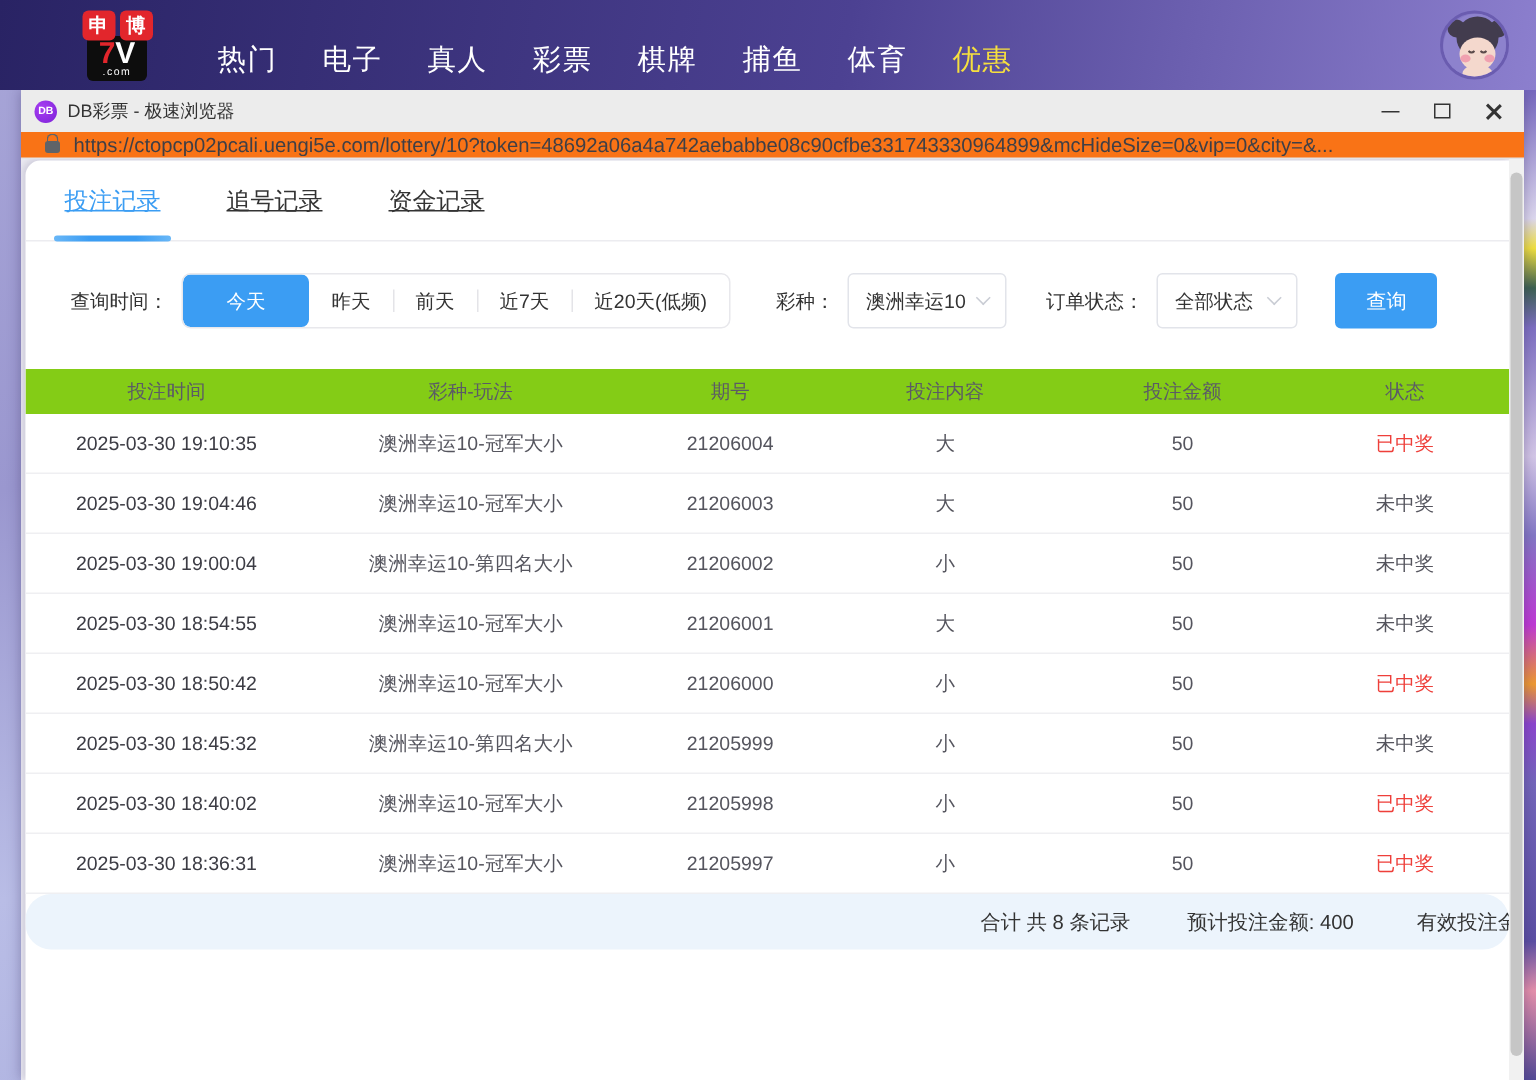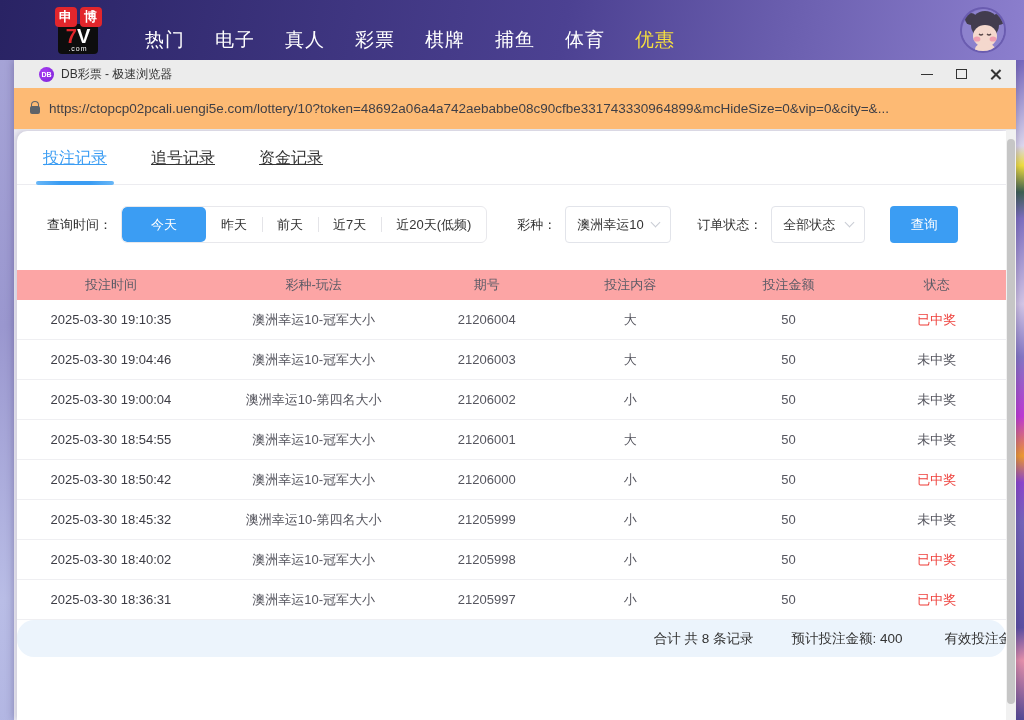--- a/index.html
+++ b/index.html
@@ -30,34 +30,34 @@
   
   .desktop-right { position:absolute; left:1016px; top:60px; width:8px; height:660px;
     background:linear-gradient(180deg,
       #7668bf 0%, #ded9ef 13%, #f0e040 16%, #3d6152 20%, #7e70c2 24%,
       #d5c8e8 37%, #8478c6 45%, #c13ad6 54%, #ef9a32 60%, #8d46cf 64%,
       #7466bb 70%, #5c50a4 86%, #e691ac 91%, #544a96 100%); }
 
   
   .browser-window { position:absolute; left:14px; top:60px; width:1002px; height:660px;
     background:#fff; box-shadow:0 0 8px rgba(40,30,80,.35); display:flex; flex-direction:column; }
-  .titlebar { height:28px; background:#ececec; display:flex; align-items:center; padding:0 4px 0 25px; flex:0 0 auto; }
+  .titlebar { height:28px; background:#ececec; display:flex; align-items:center; padding:0 4px 0 9px; flex:0 0 auto; }
   .db-icon { width:15px; height:15px; border-radius:50%;
     background:radial-gradient(circle at 35% 35%, #a93ef2, #7b21d8); color:#fff;
     font-size:7px; font-weight:bold; display:flex; align-items:center; justify-content:center; margin-right:7px; }
   .win-title { font-size:12px; color:#333; }
   .win-controls { margin-left:auto; display:flex; }
   .wc { width:34px; height:26px; display:flex; align-items:center; justify-content:center; cursor:pointer; }
   .ic-min { width:12px; height:0; border-top:1.5px solid #333; display:block; }
   .ic-max { width:11px; height:10px; border:1.5px solid #333; display:block; }
   .ic-close { width:13px; height:13px; position:relative; display:block; }
   .ic-close::before,.ic-close::after { content:''; position:absolute; left:6px; top:0; width:1.5px; height:13px; background:#333; }
   .ic-close::before { transform:rotate(45deg); } .ic-close::after { transform:rotate(-45deg); }
 
-  .urlbar { height:42px; background:#fdba74; border-bottom:1px solid #e3e3e6;
+  .urlbar { height:18px; background:#f97316; border-bottom:1px solid #e3e3e6;
     display:flex; align-items:center; padding:0 14px; flex:0 0 auto; }
   .lock { width:10px; height:8px; background:#5f6368; border-radius:2px; position:relative; margin:3px 9px 0 2px; flex:0 0 auto; }
   .lock::before { content:''; position:absolute; top:-5px; left:1px; width:6px; height:6px;
     border:1.5px solid #5f6368; border-bottom:none; border-radius:4px 4px 0 0; }
   .url-text { font-size:13.5px; color:#3f3f46; white-space:nowrap; overflow:hidden; }
 
   
   .content { flex:1; position:relative; background:#eae9f1; overflow:hidden; }
   .page-card { position:absolute; left:3px; top:1px; right:10px; bottom:0;
     background:#fff; border-top-left-radius:10px;
@@ -81,21 +81,21 @@
   .select { border:1px solid #e2e4ea; border-radius:4px; height:37px; padding:0 11px;
     display:flex; align-items:center; justify-content:space-between; font-size:13px; color:#333; cursor:pointer; }
   .sel-lottery { width:106px; } .sel-status { width:94px; }
   .caret { width:7px; height:7px; border-right:1.5px solid #c9ccd4; border-bottom:1.5px solid #c9ccd4;
     transform:rotate(45deg); margin-top:-4px; flex:0 0 auto; }
   .query-btn { width:68px; height:37px; background:#3b9df3; color:#fff; border:none; border-radius:4px;
     font-size:13.5px; margin-left:25px; cursor:pointer; font-family:inherit; }
 
   .bet-table { margin-top:27px; }
   .t-head, .t-row, .t-foot-grid { display:grid; grid-template-columns:19% 22% 13% 16% 16% 14%; }
-  .t-head { height:30px; background:#fca5a5; align-items:center; }
+  .t-head { height:30px; background:#84cc16; align-items:center; }
   .th { font-size:13px; color:#5b5b66; text-align:center; }
   .t-row { height:40px; align-items:center; border-bottom:1px solid #efeff2; background:#fff; }
   .td { font-size:13px; color:#55555e; text-align:center; white-space:nowrap; }
   .td.time { color:#3c3c44; }
   .td.won { color:#ee3f3a; }
   .t-foot { height:37px; background:#ecf4fc; display:flex; align-items:center;
     justify-content:flex-end; overflow:hidden; font-size:13.5px; color:#333;border-radius:17px; }
   .t-foot .fs { white-space:nowrap; }
   .fs-expected { margin-left:38px; }
   .fs-valid { margin-left:42px; margin-right:-6px; }

